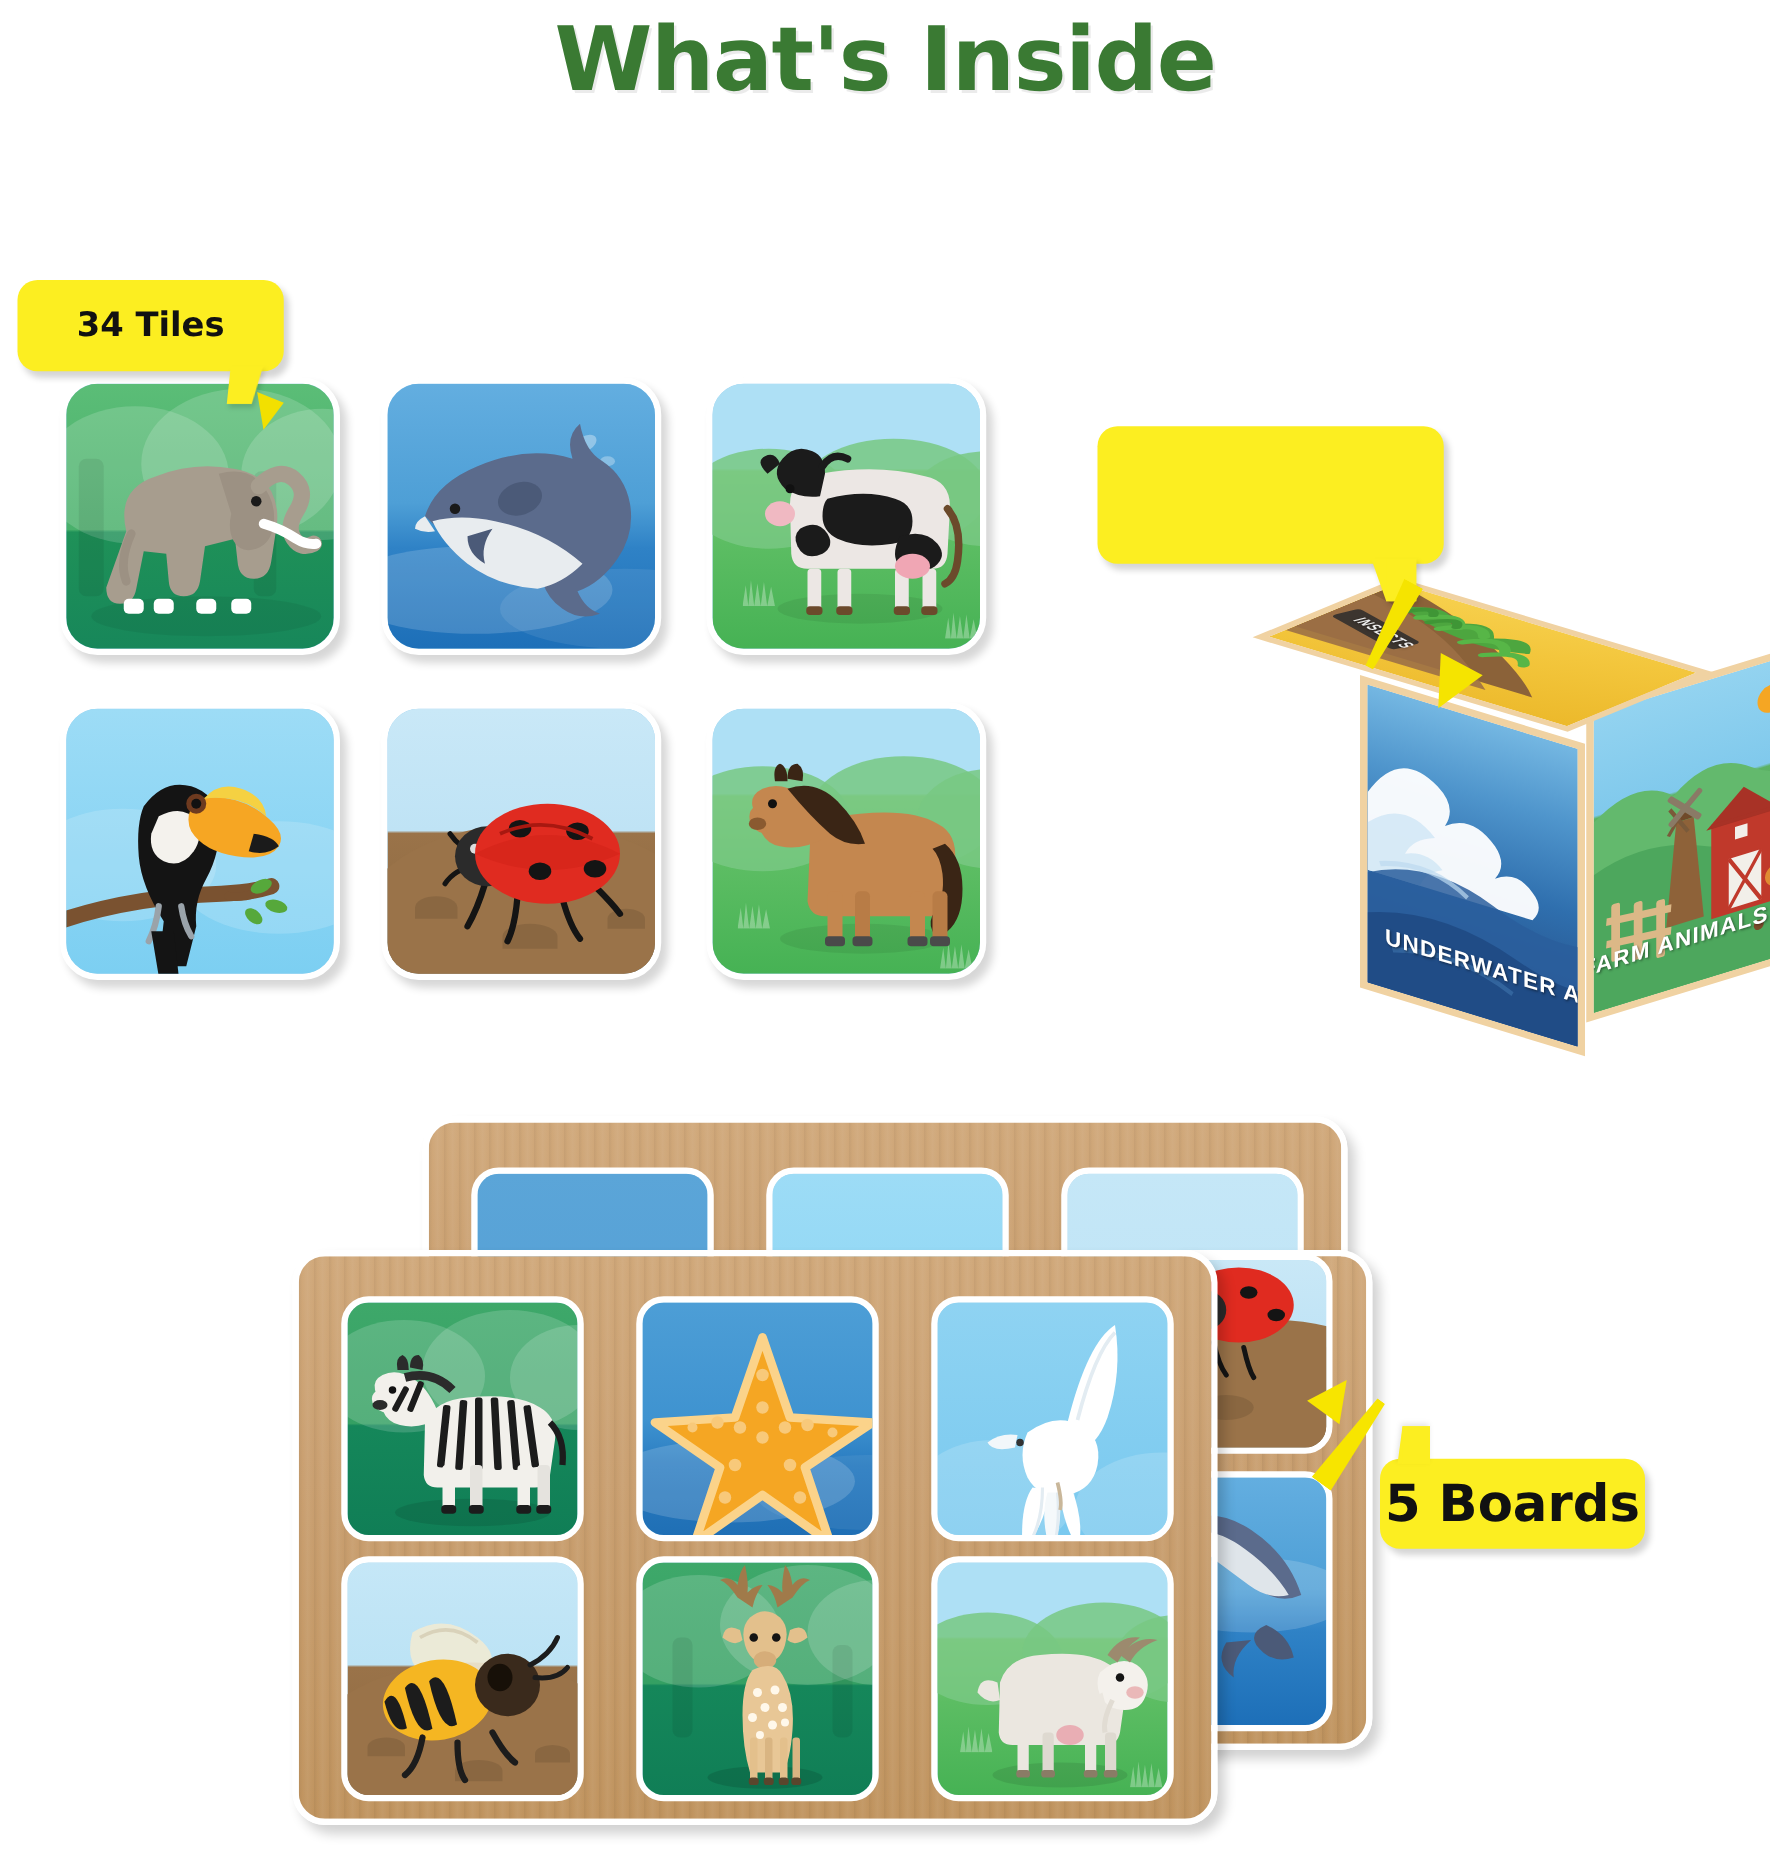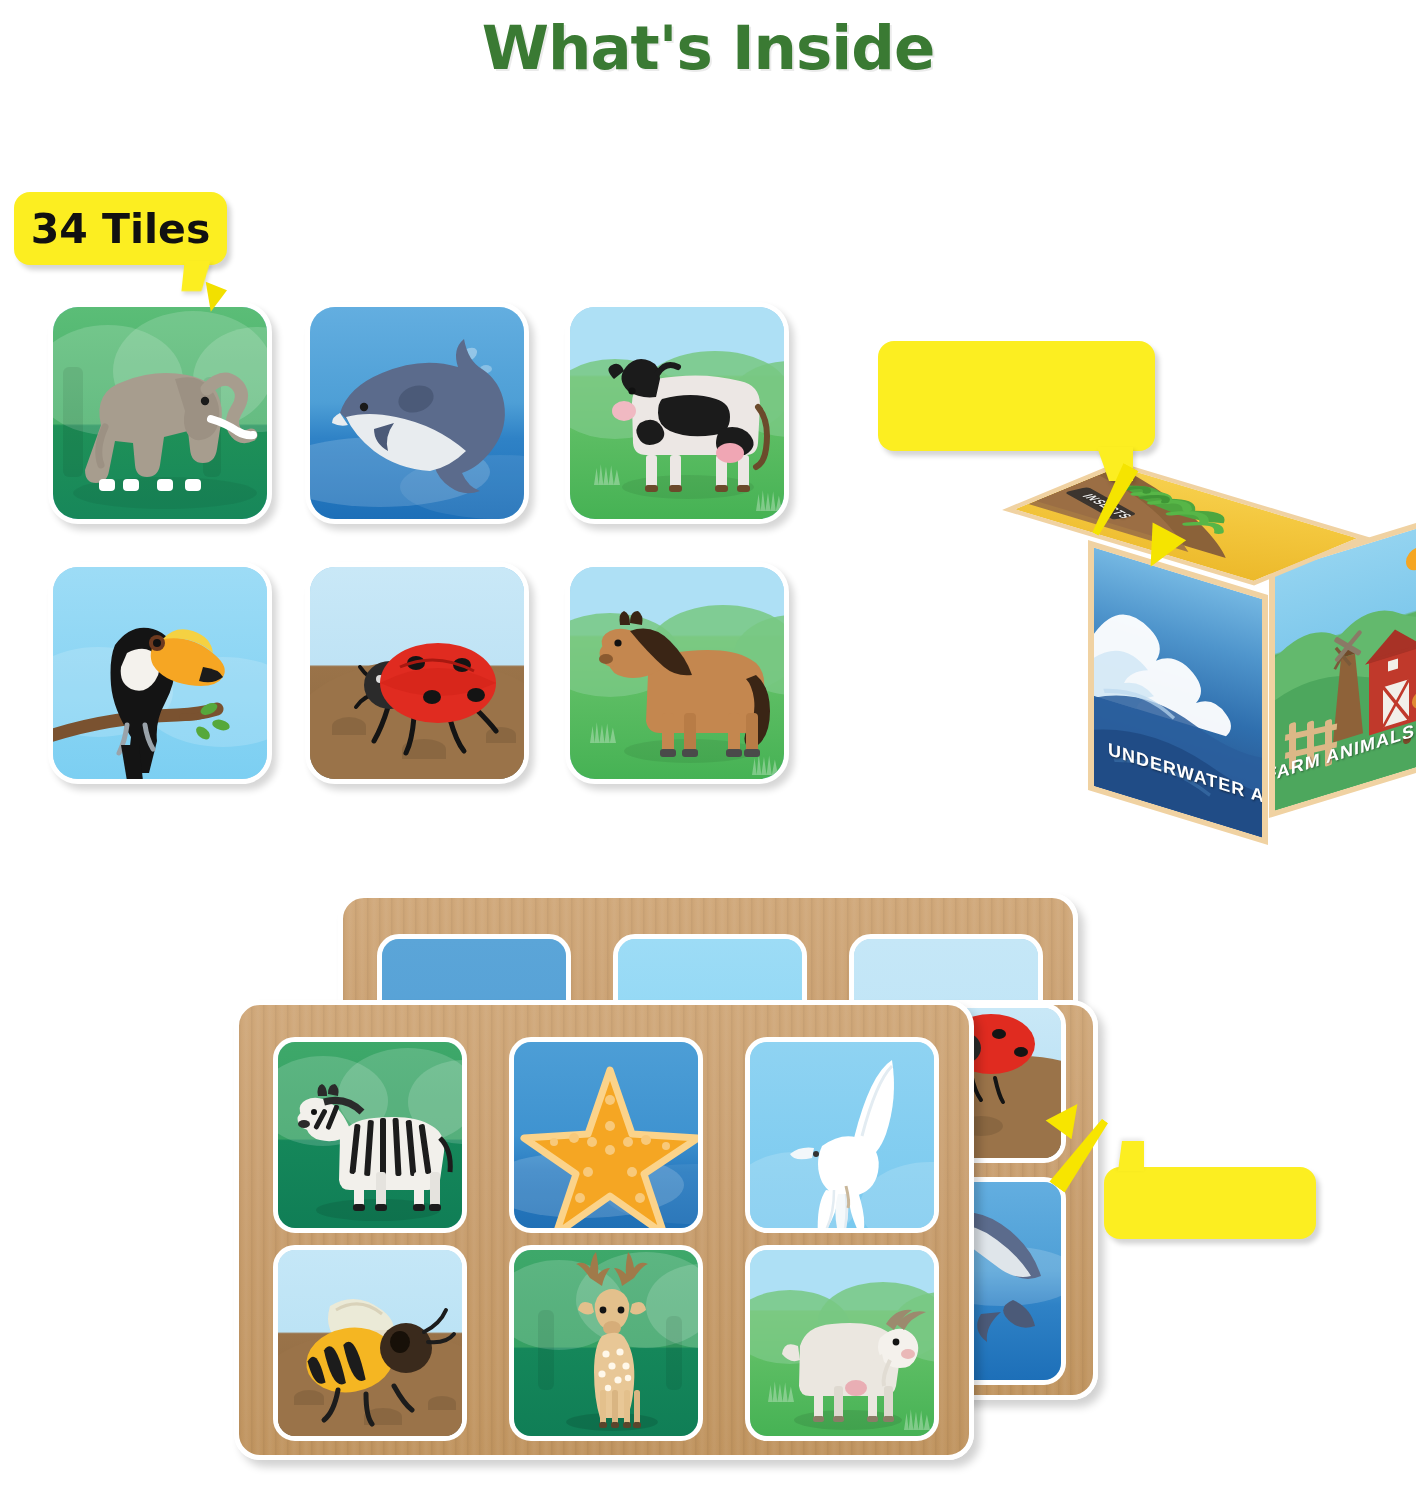--- a/index.html
+++ b/index.html
@@ -10,21 +10,21 @@
     overflow: hidden;
   }
   #page { position: relative; width: 1416px; height: 1500px; background: #fff; }
 
   
   .page-title {
     position: absolute; left: 0; top: 0; width: 1416px;
     text-align: center;
     font-family: "DejaVu Sans", sans-serif;
     font-weight: 700;
-    font-size: 61px;
+    font-size: 71px;
     letter-spacing: -1px;
     color: #3a7a33;
     line-height: 95px;
     text-shadow: 2px 2px 0 rgba(0,0,0,0.08);
   }
 
   
   .callout {
     position: absolute;
     background: #fcee21;
@@ -32,21 +32,21 @@
     color: #111;
     font-family: "DejaVu Sans", sans-serif;
     font-weight: 700;
     display: flex; align-items: center; justify-content: center;
     text-align: center;
     box-shadow: 4px 5px 5px rgba(0,0,0,0.17);
     z-index: 40;
   }
   .callout .txt { display: block; width: 100%; }
 
-  #callout-tiles { left: 14px; top: 192px; width: 213px; height: 73px; font-size: 41px; }
+  #callout-tiles { left: 14px; top: 224px; width: 213px; height: 73px; font-size: 27px; }
   #callout-tiles .tail {
     position: absolute; right: 18px; bottom: -26px;
     width: 0; height: 0;
     border-left: 20px solid #fcee21;
     border-right: 6px solid transparent;
     border-top: 30px solid #fcee21;
     border-bottom: 0;
     transform: skewX(-6deg);
     filter: drop-shadow(2px 3px 2px rgba(0,0,0,0.15));
   }
@@ -663,18 +663,19 @@
         <rect x="63" y="166" width="11" height="6" rx="2.5" fill="#8a7c66"></rect>
         <rect x="83" y="166" width="11" height="6" rx="2.5" fill="#8a7c66"></rect>
         <rect x="117" y="166" width="11" height="6" rx="2.5" fill="#8a7c66"></rect>
         <rect x="133" y="166" width="11" height="6" rx="2.5" fill="#8a7c66"></rect>
         <ellipse cx="106" cy="138" rx="11" ry="8" fill="#e9aeb4"></ellipse>
       </svg>
     </div>
   </div>
 
   <div class="callout" id="callout-boards">
+    <span class="txt">5 Boards</span>
     <span class="tail"></span>
     <span class="tail-stem"></span>
     <span class="tail-arrow"></span>
   </div>
 
 </div>
 
 </body></html>

